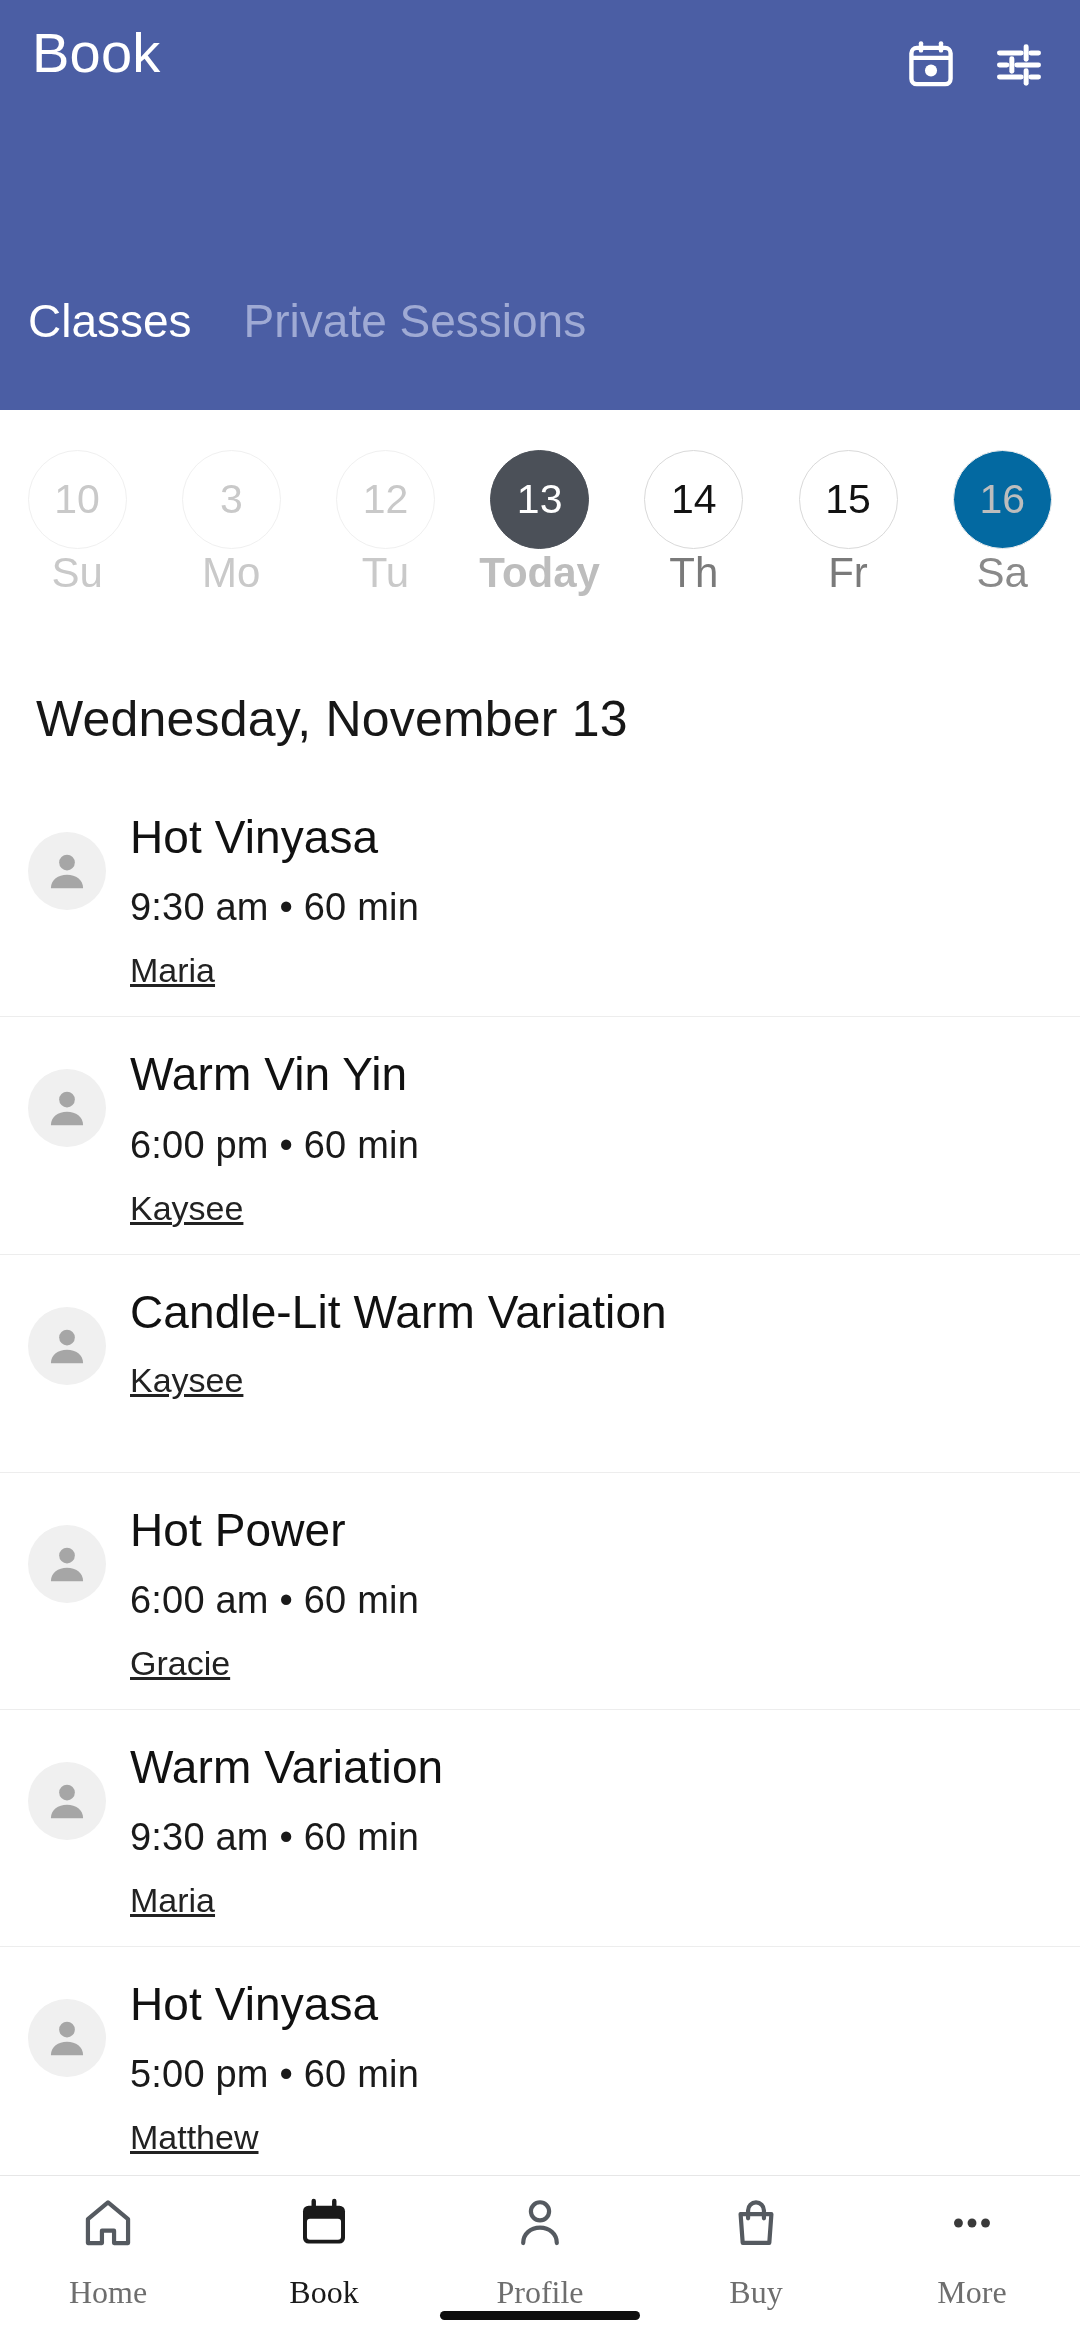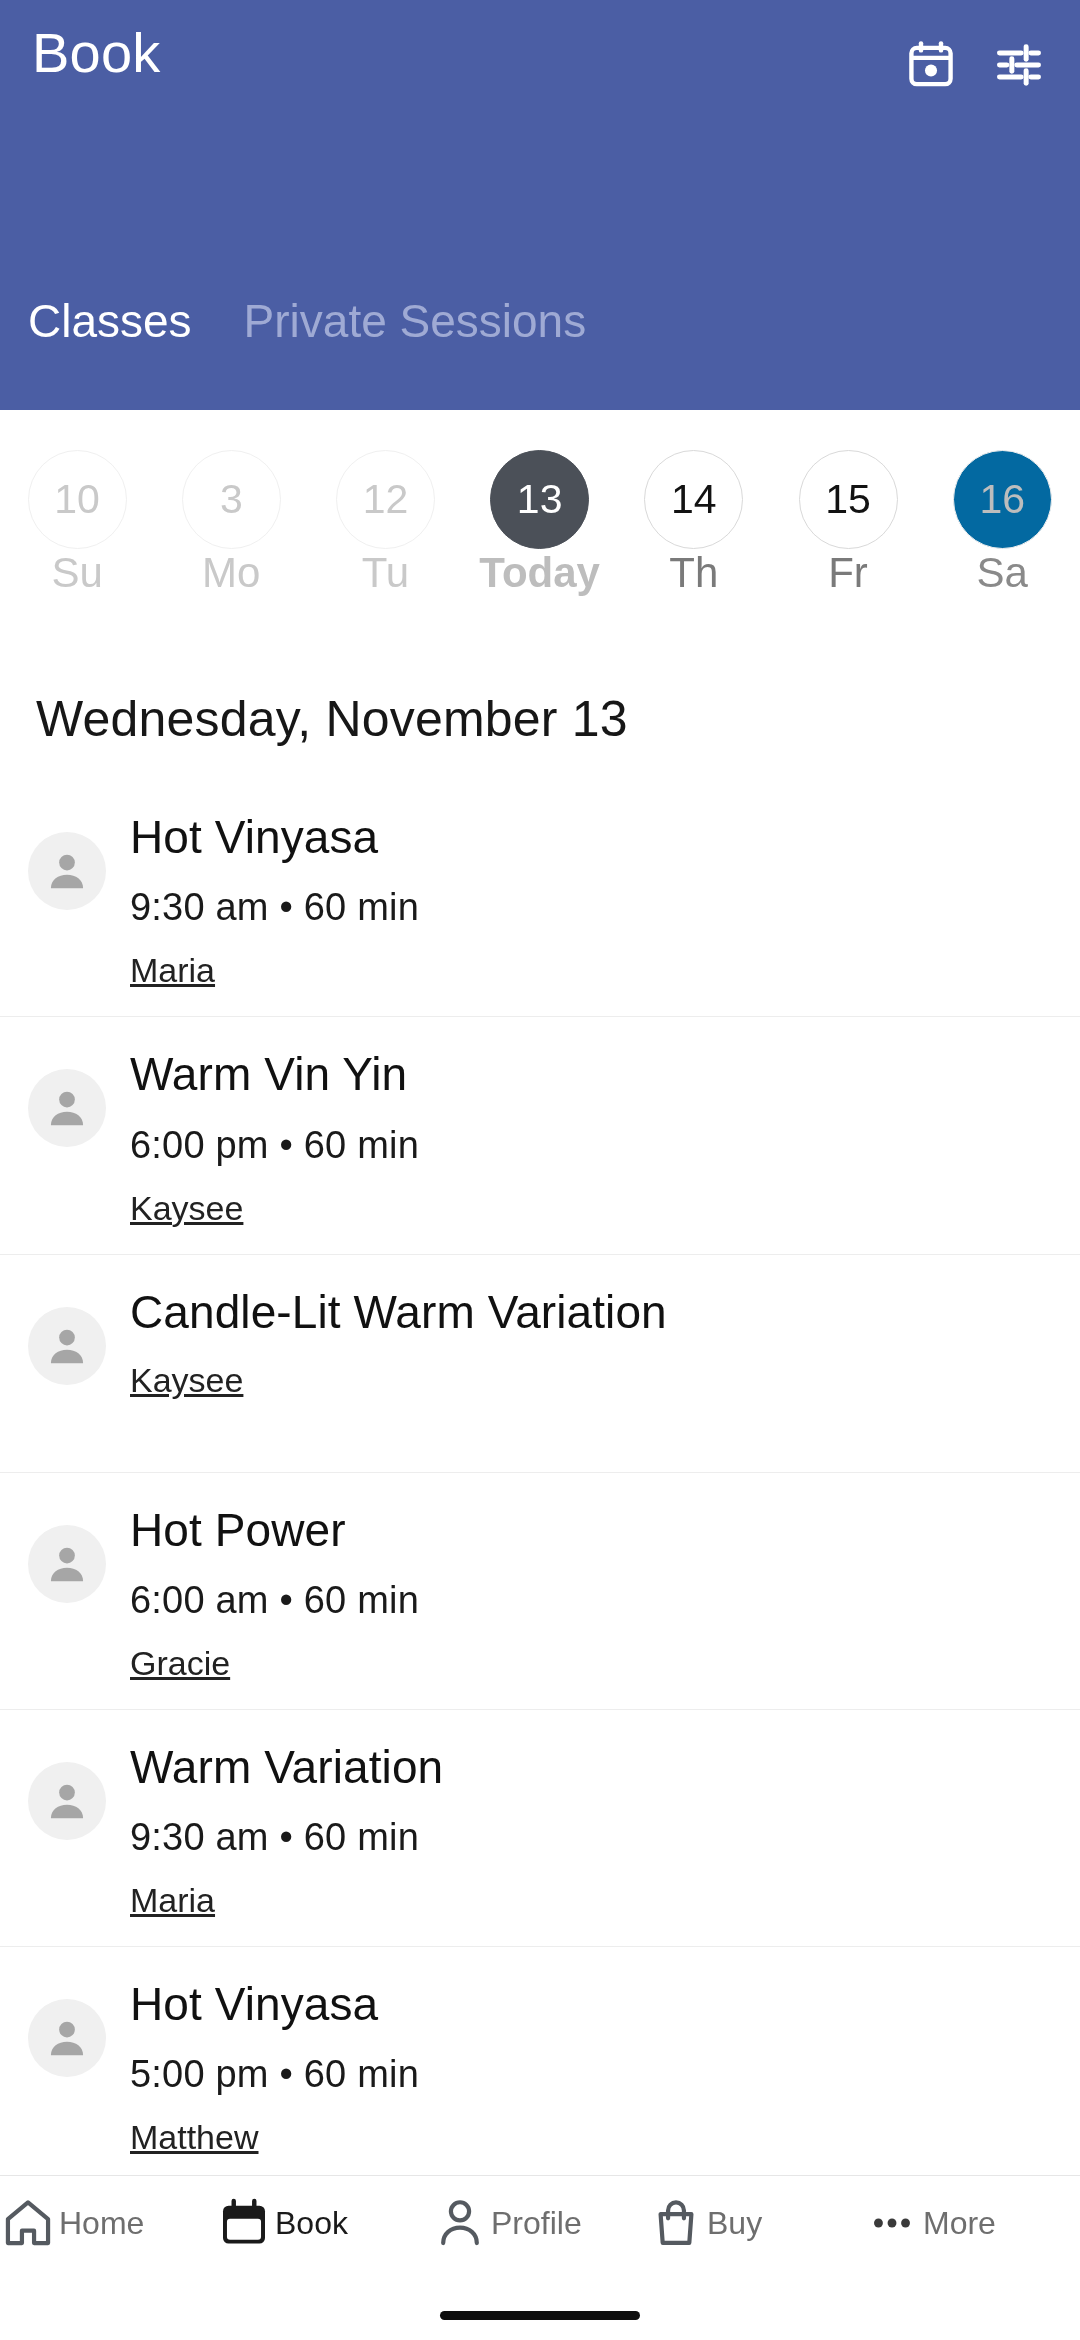--- a/index.html
+++ b/index.html
@@ -108,21 +108,21 @@
     font-size:34px; color:#222222; margin-top:22px;text-decoration:underline;
   }
 
   
   .bottomnav {
     position:absolute; bottom:0; left:0; width:1080px; height:165px;
     background:#ffffff; border-top:1px solid #E6E6E6;
     display:flex; align-items:flex-start; padding-top:16px;
   }
   .nav-item {
-    flex:1 1 0; display:flex; flex-direction:row; align-items:center; gap:3px;
+    flex:1 1 0; display:flex; flex-direction:column; align-items:center; gap:20px;font-family:Liberation Serif, serif;
   }
   .nav-ico { height:62px; display:flex; align-items:center; justify-content:center; }
   .nav-label { font-size:32px; color:#6E6E6E; }
   .nav-item.active .nav-label { color:#1A1A1A; }
   .home-indicator {
     position:absolute; bottom:20px; left:50%; transform:translateX(-50%);
     width:200px; height:9px; border-radius:5px; background:#0E0E0E;
   }
 </style>
 </head>

